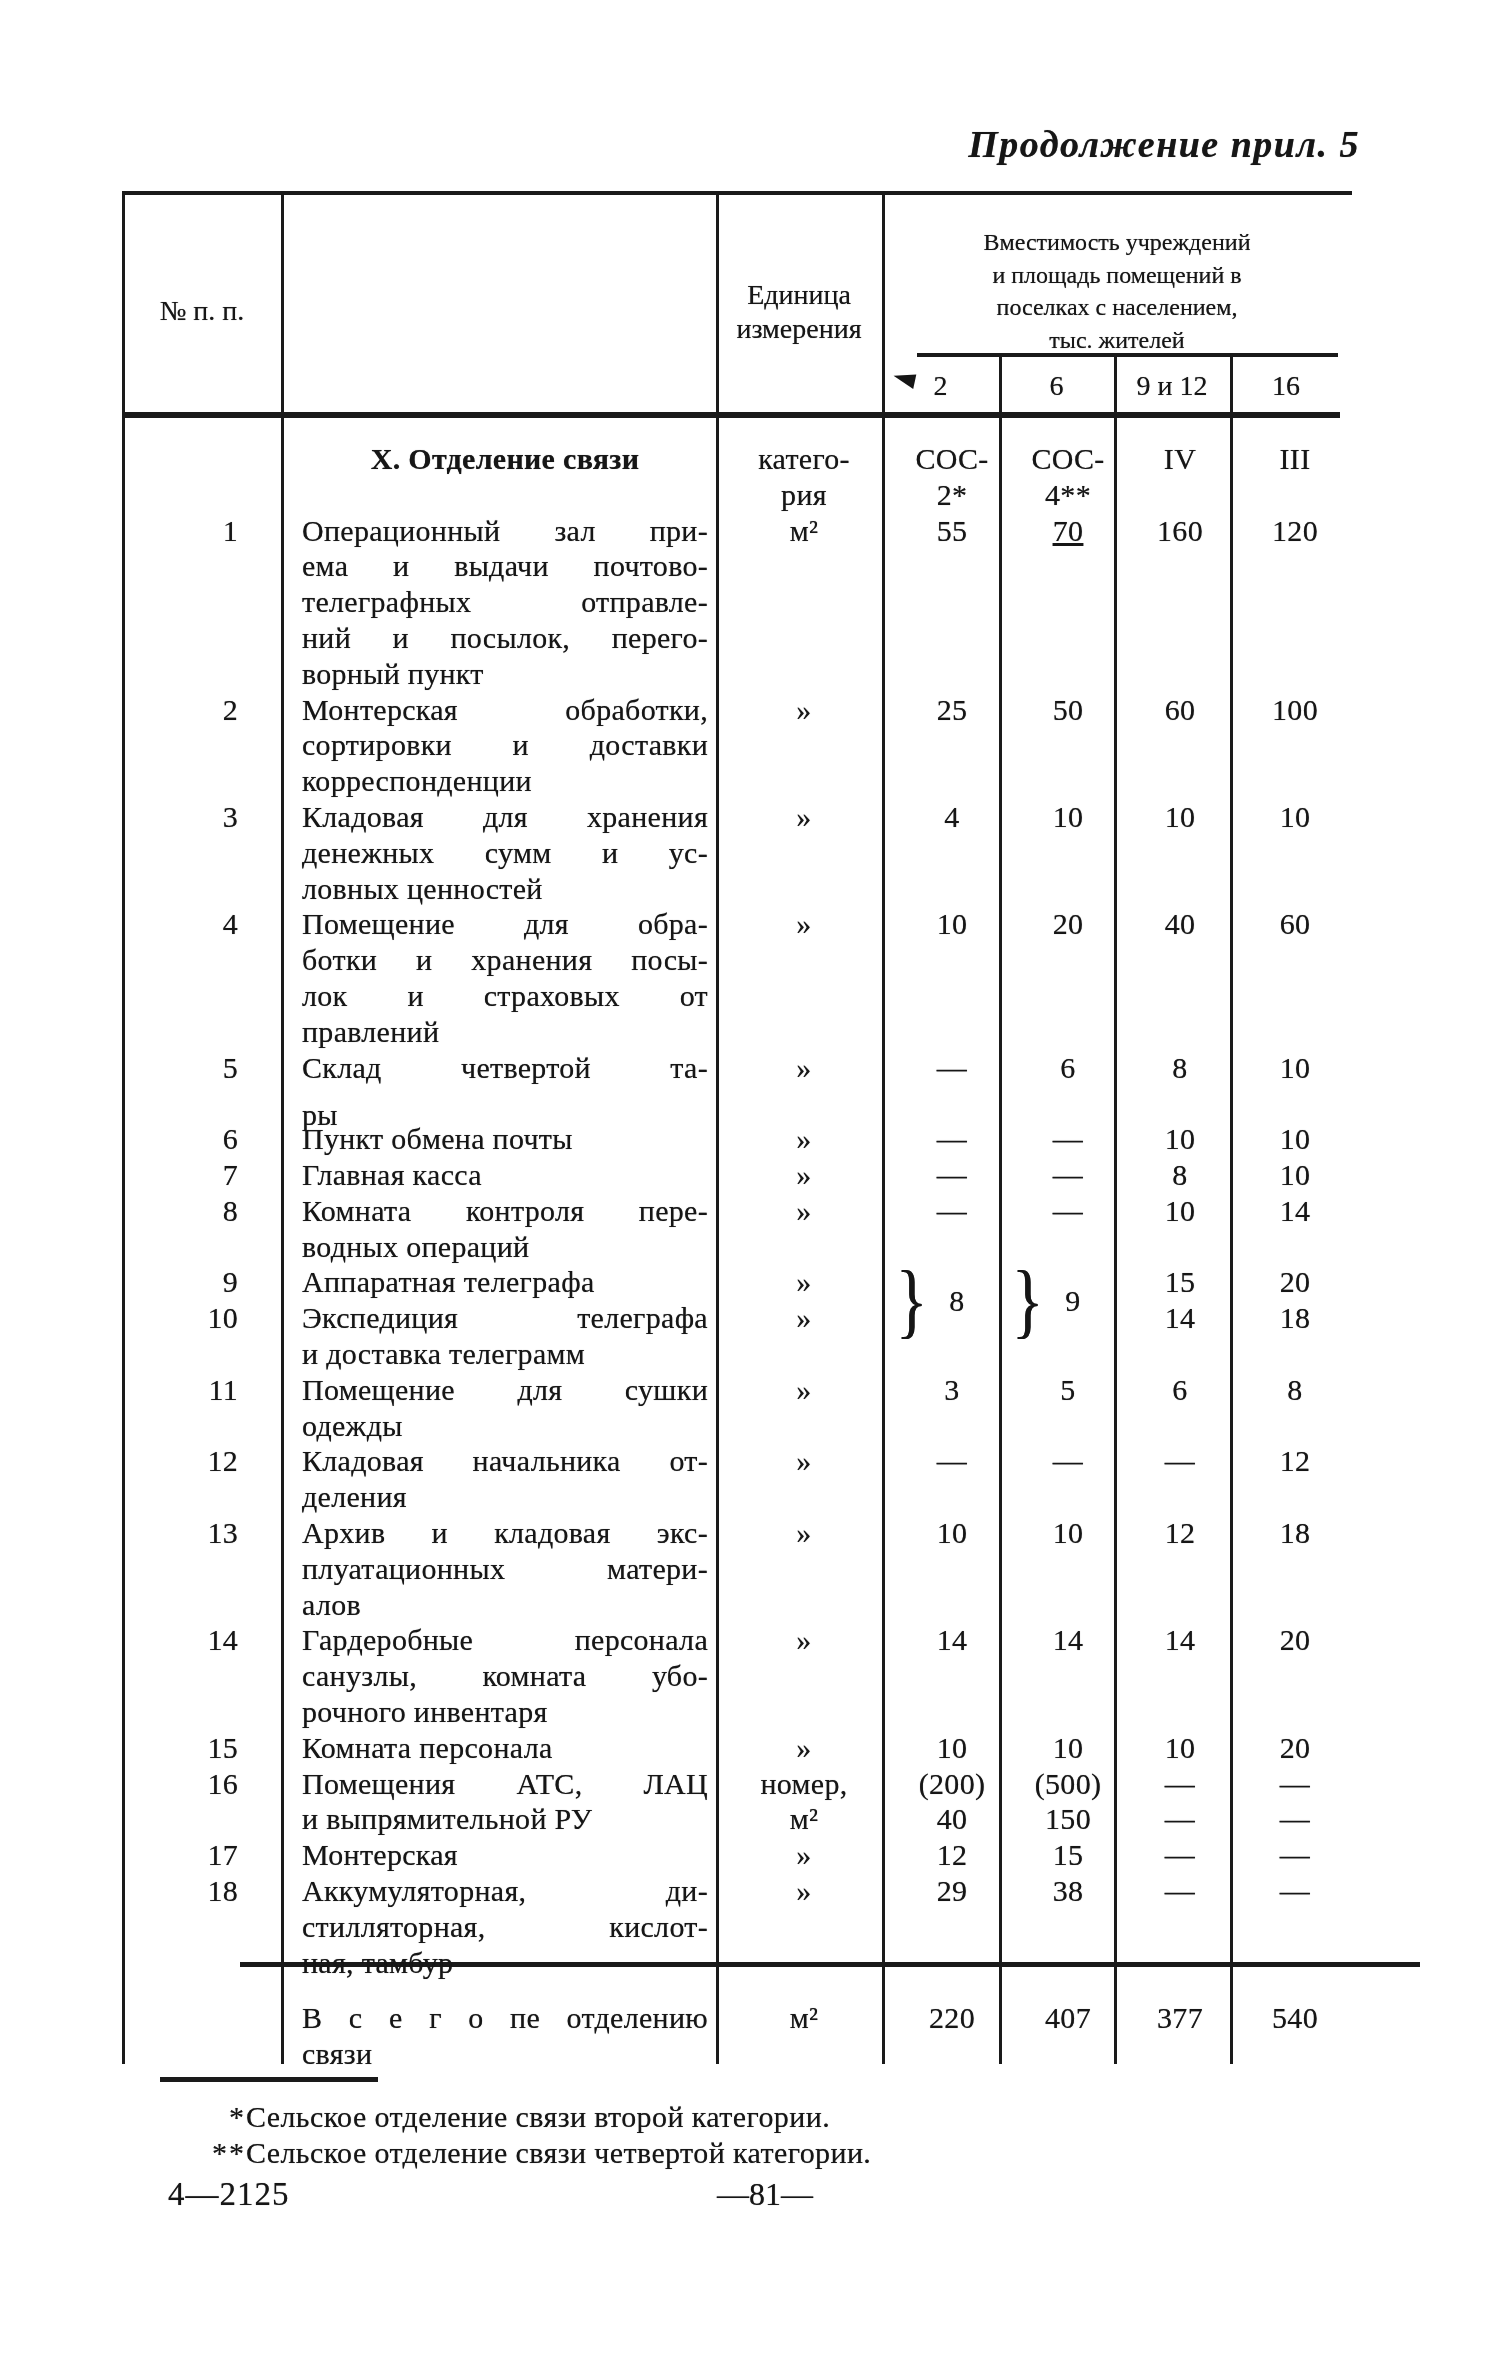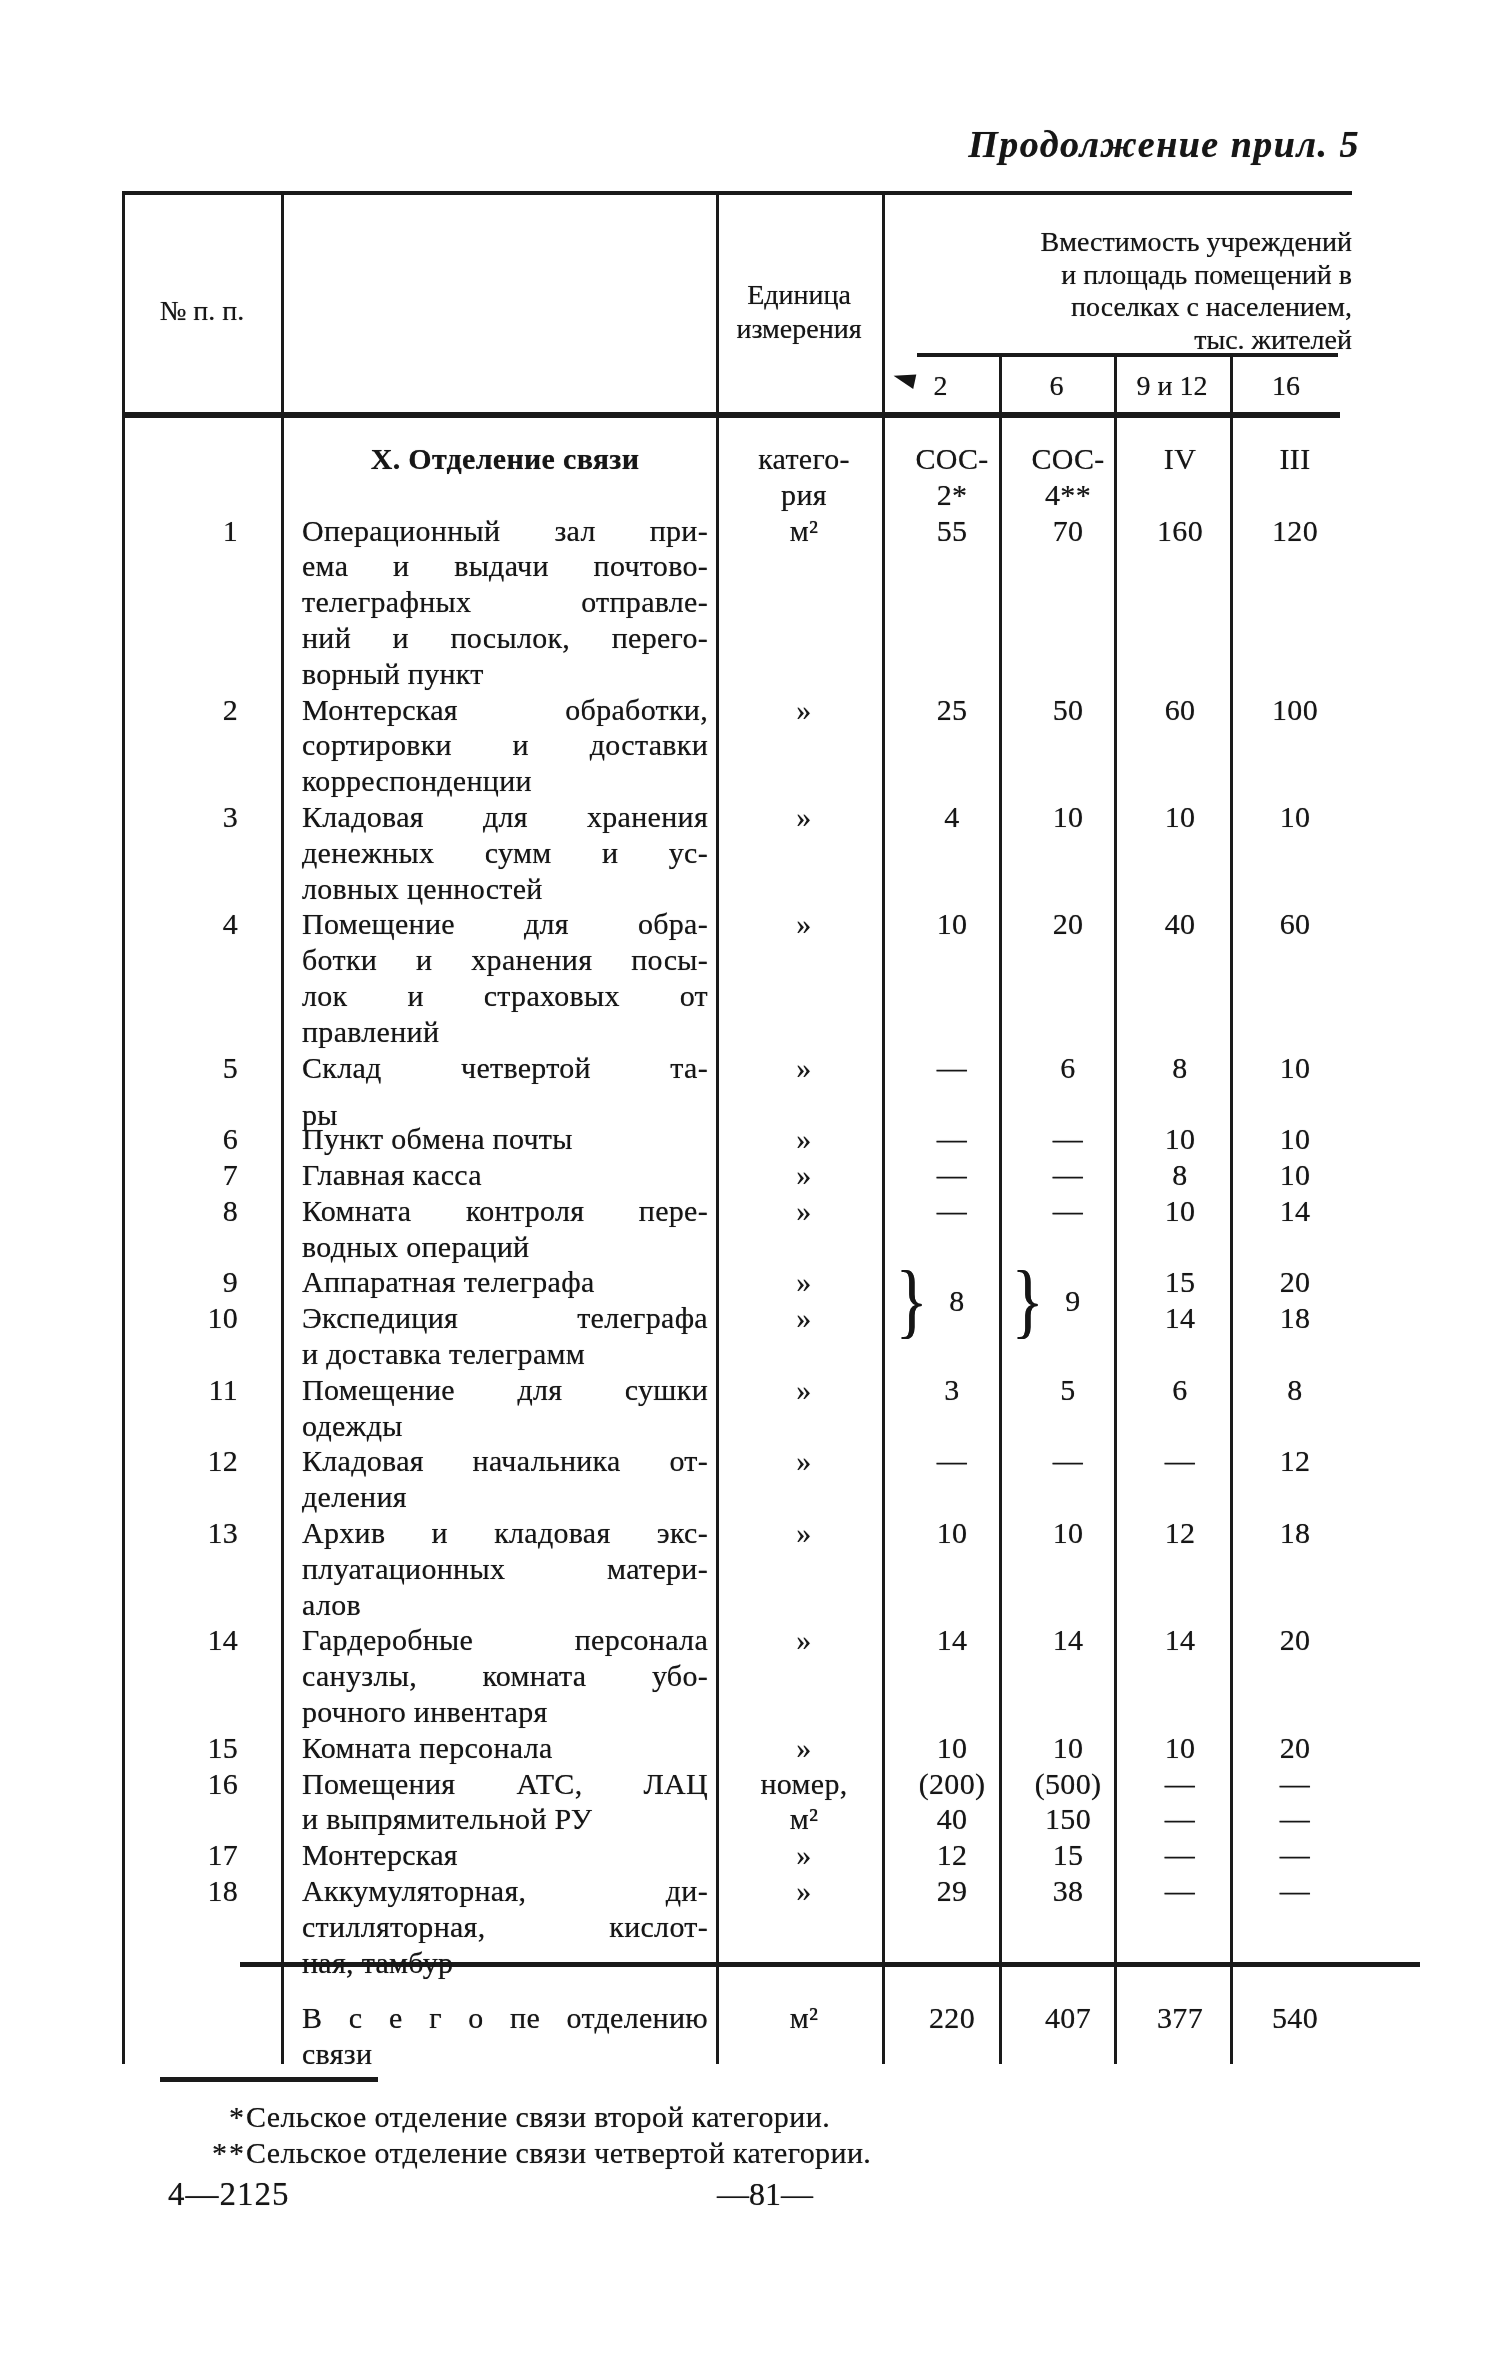--- a/index.html
+++ b/index.html
@@ -13,21 +13,21 @@
   .title{
     position:absolute;left:840px;top:122px;width:520px;
     text-align:right;font-size:38px;font-style:italic;font-weight:600;
     letter-spacing:1.5px;white-space:nowrap;
   }
   
   .vl{position:absolute;width:3px;background:#1a1a1a;}
   .hl{position:absolute;height:4px;background:#1a1a1a;}
   
   .hcell{position:absolute;font-size:28px;line-height:34px;text-align:center;white-space:pre-line;}
-  .hcap{font-size:28px;line-height:32.5px;text-align:right;}
+  .hcap{font-size:24px;line-height:32.5px;}
   .sub{position:absolute;top:370px;font-size:28px;text-align:center;white-space:nowrap;}
   
   .cell{position:absolute;font-size:30px;line-height:35.8px;white-space:nowrap;letter-spacing:.3px;}
   .left{text-align:left;}
   .center{text-align:center;}
   .right{text-align:right;padding-right:4px;box-sizing:border-box;}
   .just{white-space:normal;text-align:justify;text-align-last:justify;}
   .bold{font-weight:bold;}
   .bracewrap{position:absolute;display:flex;align-items:center;}
   .bg{font-size:82px;font-weight:400;transform:scaleX(.82);line-height:1;margin-left:2px;}
@@ -91,21 +91,21 @@
       <div class="cell center" style="left: 1132px; width: 96px; top: 441px;">IV</div>
       <div class="cell center" style="left: 1248px; width: 94px; top: 441px;">III</div>
       <div class="cell right" style="left: 150px; width: 92px; top: 512.6px;">1</div>
       <div class="cell just" style="left: 302px; width: 406px; top: 512.6px;">Операционный зал при-</div>
       <div class="cell just" style="left: 302px; width: 406px; top: 548.4px;">ема и выдачи почтово-</div>
       <div class="cell just" style="left: 302px; width: 406px; top: 584.2px;">телеграфных отправле-</div>
       <div class="cell just" style="left: 302px; width: 406px; top: 620px;">ний и посылок, перего-</div>
       <div class="cell left" style="left: 302px; width: 406px; top: 655.8px;">ворный пункт</div>
       <div class="cell center" style="left: 722px; width: 164px; top: 512.6px;">м²</div>
       <div class="cell center" style="left: 906px; width: 92px; top: 512.6px;">55</div>
-      <div class="cell center" style="left: 1022px; width: 92px; top: 512.6px;">70</div>
+      <div class="cell center" style="left: 1022px; width: 92px; top: 512.6px; text-decoration: underline;">70</div>
       <div class="cell center" style="left: 1132px; width: 96px; top: 512.6px;">160</div>
       <div class="cell center" style="left: 1248px; width: 94px; top: 512.6px;">120</div>
       <div class="cell right" style="left: 150px; width: 92px; top: 691.6px;">2</div>
       <div class="cell just" style="left: 302px; width: 406px; top: 691.6px;">Монтерская обработки,</div>
       <div class="cell just" style="left: 302px; width: 406px; top: 727.4px;">сортировки и доставки</div>
       <div class="cell left" style="left: 302px; width: 406px; top: 763.2px;">корреспонденции</div>
       <div class="cell center" style="left: 722px; width: 164px; top: 691.6px;">»</div>
       <div class="cell center" style="left: 906px; width: 92px; top: 691.6px;">25</div>
       <div class="cell center" style="left: 1022px; width: 92px; top: 691.6px;">50</div>
       <div class="cell center" style="left: 1132px; width: 96px; top: 691.6px;">60</div>

